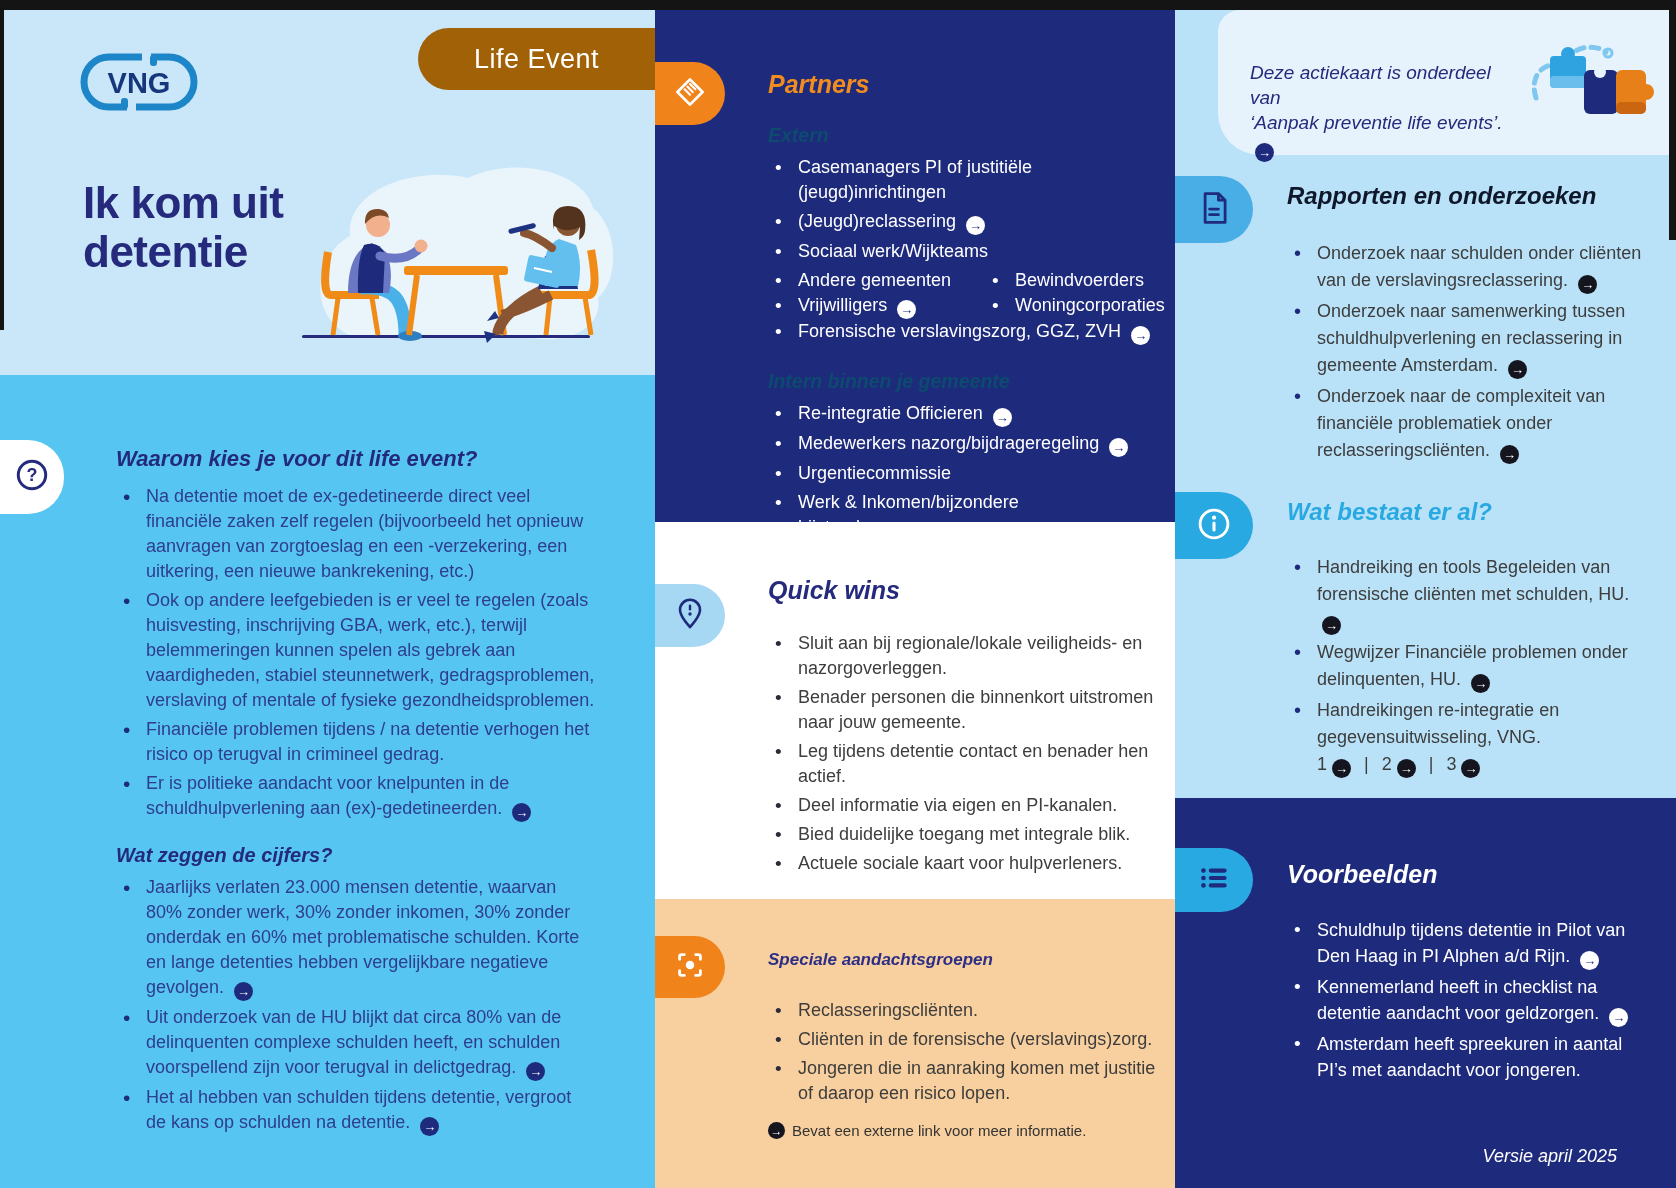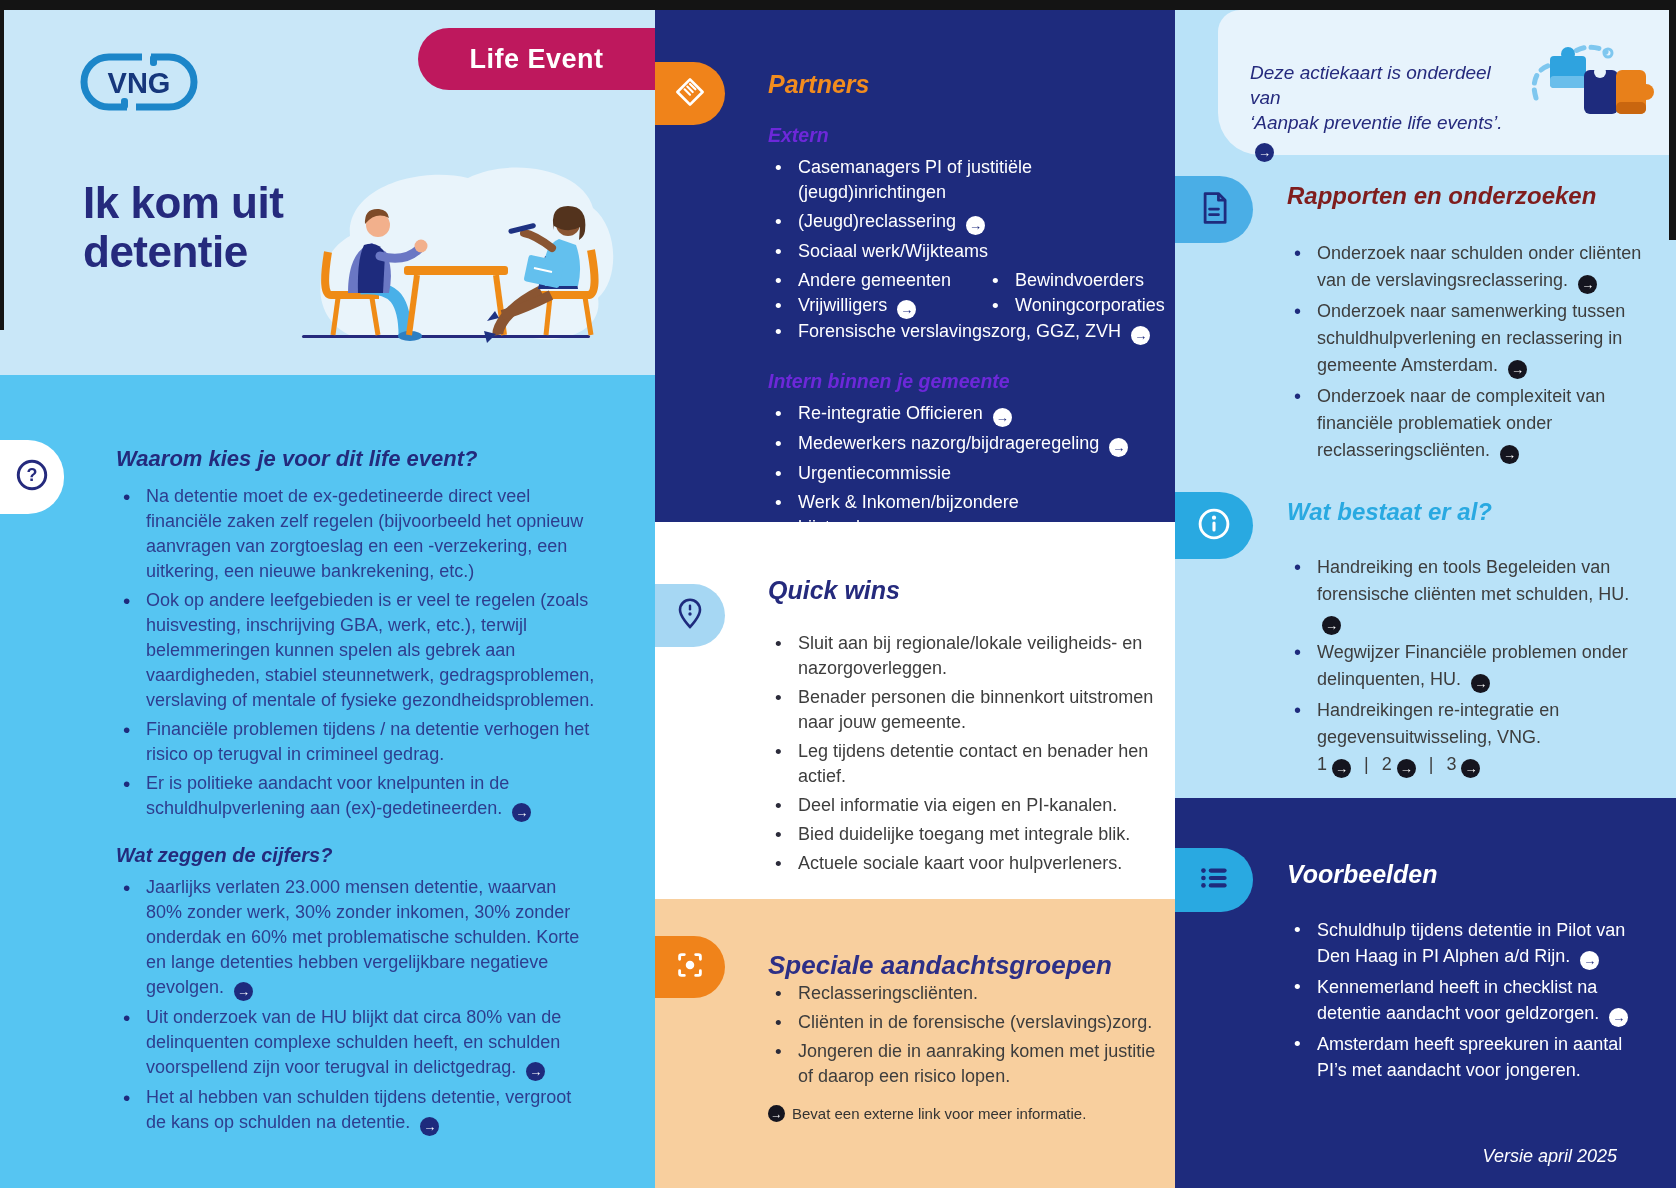--- a/index.html
+++ b/index.html
@@ -14,23 +14,23 @@
   .left-header{position:absolute;left:0;top:10px;width:655px;height:365px;background:#c9e7f8;}
   .mid-navy  {position:absolute;left:655px;top:10px;width:520px;height:512px;background:#1e2b7d;}
   .mid-white {position:absolute;left:655px;top:522px;width:520px;height:377px;background:#ffffff;}
   .mid-peach {position:absolute;left:655px;top:899px;width:520px;height:289px;background:#f8cf9e;}
   .right-light{position:absolute;left:1175px;top:10px;width:501px;height:788px;background:#b9e2f8;}
   .right-navy {position:absolute;left:1175px;top:798px;width:501px;height:390px;background:#1e2b7d;}
   .meta-panel{position:absolute;left:1218px;top:10px;width:458px;height:145px;background:#e7f3fc;
               border-radius:22px 0 0 42px;}
 
   
-  .badge{position:absolute;left:418px;top:28px;width:237px;height:62px;background:#be185d;
+  .badge{position:absolute;left:418px;top:28px;width:237px;height:62px;background:#a16207;
          border-radius:31px 0 0 31px;display:flex;align-items:center;justify-content:center;
-         color:#fff;font-size:27px;font-weight:bold;letter-spacing:.5px;}
+         color:#fff;font-size:27px;font-weight:normal;letter-spacing:.5px;}
   .vng-logo{position:absolute;left:80px;top:52px;}
   .main-title{position:absolute;left:83px;top:178px;width:280px;color:#252a7d;
               font-size:44px;line-height:49px;font-weight:bold;letter-spacing:-.5px;}
   .illustration{position:absolute;left:298px;top:148px;}
 
   
   .tab{position:absolute;display:flex;align-items:center;justify-content:center;
        border-radius:0 36px 36px 0;}
   .tab-question {left:0;    top:440px;width:64px;height:74px;background:#ffffff;}
   .tab-partners {left:655px;top:62px; width:70px;height:63px;background:#f0831a;}
@@ -49,46 +49,46 @@
 
   ul.blist{list-style:none;margin:0;padding:0;}
   ul.blist li{position:relative;padding-left:30px;margin-bottom:4px;}
   ul.blist li::before{content:"•";position:absolute;left:7px;top:0;}
 
   .blue-list{font-size:18px;line-height:25px;color:#2e3d8e;width:480px;}
   .blue-list li::before{color:#1e2b7d;font-size:21px;}
 
   .partners-content{position:absolute;left:768px;top:70px;width:400px;}
   .partners-content h2{font-size:25px;color:#f28c1e;}
-  .partners-content h3{font-size:19.5px;color:#6d28d9;margin:25px 0 8px 0;}
+  .partners-content h3{font-size:19.5px;color:#0c4a6e;margin:25px 0 8px 0;}
   .white-list{font-size:18px;line-height:25px;color:#fff;width:310px;}
   .white-list li::before{color:#fff;font-size:19px;}
   .partner-row{display:flex;font-size:18px;line-height:25px;color:#fff;}
   .p-cell{position:relative;padding-left:30px;width:187px;}
   .p-cell::before{content:"•";position:absolute;left:7px;top:0;color:#fff;font-size:19px;}
   .p-cell.second{width:auto;margin-left:0;}
   .nowrap{white-space:nowrap;}
 
   .quickwins-content{position:absolute;left:768px;top:576px;width:400px;}
   .quickwins-content h2{font-size:25px;color:#252a7d;margin-bottom:26px;}
   .dark-list{font-size:18px;line-height:25px;color:#3d3d3d;width:395px;}
   .dark-list li{margin-bottom:5px;}
   .dark-list li::before{color:#2b2b3a;font-size:19px;}
 
   .special-content{position:absolute;left:768px;top:950px;width:400px;}
-  .special-content h2{font-size:26px;color:#2d2f86;}
+  .special-content h2{font-size:17px;color:#2d2f86;margin-bottom:28px;}
   .special-content .dark-list{width:390px;}
   .ext-note{margin-top:16px;font-size:15px;color:#333;display:flex;align-items:center;}
 
   .meta-content{position:absolute;left:1250px;top:60px;width:260px;
                 font-size:19px;line-height:25px;font-style:italic;color:#252a7d;}
   .puzzle{position:absolute;left:1528px;top:32px;}
 
   .reports-content{position:absolute;left:1287px;top:182px;width:370px;}
-  .reports-content h2{font-size:24px;color:#7f1d1d;margin-bottom:30px;}
+  .reports-content h2{font-size:24px;color:#0f172a;margin-bottom:30px;}
   .rlist{font-size:18px;line-height:27px;color:#3d3d3d;width:360px;}
   .rlist li{margin-bottom:7px;}
   .rlist li::before{color:#1e2b7d;font-size:20px;}
 
   .existing-content{position:absolute;left:1287px;top:498px;width:370px;}
   .existing-content h2{font-size:24px;color:#29a9e1;margin-bottom:28px;}
   .links-line{padding-left:30px;font-size:18px;color:#3d3d3d;}
   .links-line .sep{margin:0 8px;}
 
   .examples-content{position:absolute;left:1287px;top:860px;width:375px;}

